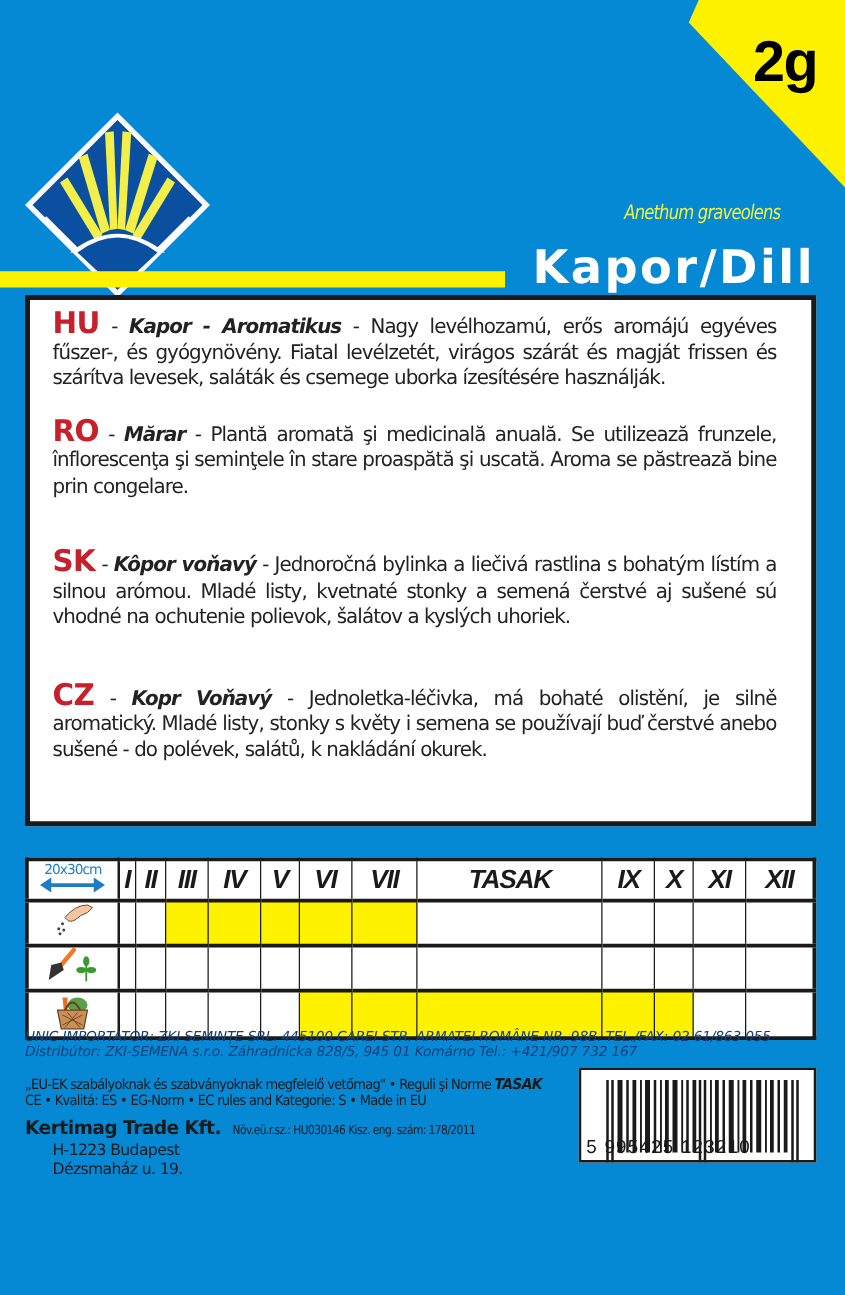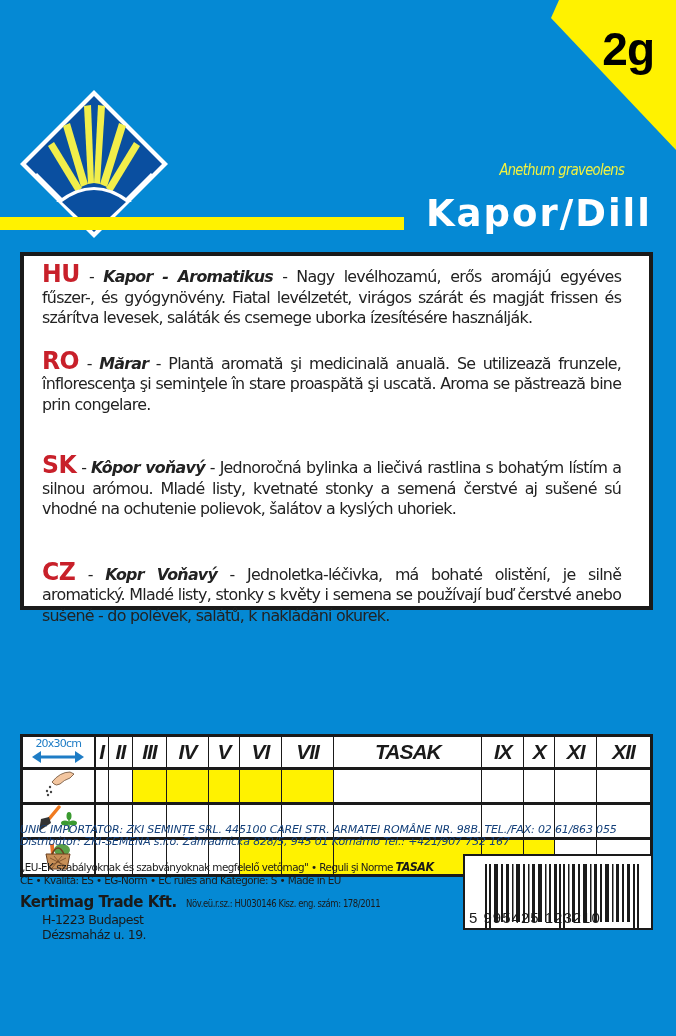--- a/index.html
+++ b/index.html
@@ -25,39 +25,39 @@
     position: absolute; right: 52px; top: 160px;
     font-family: "DejaVu Sans", sans-serif; font-style: italic; font-size: 16px;
     color: #f2f240; letter-spacing: -0.8px; transform: scaleX(0.82); transform-origin: right center;
   }
   .title {
     position: absolute; right: 24px; top: 192px;
     font-family: "DejaVu Sans", sans-serif; font-weight: bold; font-size: 37px;
     color: #ffffff; letter-spacing: 2px;
   }
   .desc-box {
-    position: absolute; left: 20px; top: 252px; width: 633px; height: 358px;
+    position: absolute; left: 20px; top: 236px; width: 633px; height: 425px;
     background: #fff; border: 4px solid #1a1a1a;
     padding: 6px 16px 0 18px;
   }
   .para {
     font-family: "DejaVu Sans", sans-serif; font-size: 16.2px; line-height: 20.5px;
     color: #222; text-align: justify; letter-spacing: -0.75px;
     transform: scaleX(0.98); transform-origin: left top;
   }
   .para .code { color: #c8202a; font-weight: bold; font-size: 24px; letter-spacing: -0.5px; }
   .para .name { font-style: italic; font-weight: bold; color: #222; }
   .p-hu { margin-top: 2px; }
   .p-ro { margin-top: 22px; }
   .p-sk { margin-top: 40px; }
   .p-cz { margin-top: 42px; }
 
   .cal {
     position: absolute; left: 20px; top: 686px; width: 633px; height: 136px;
-    border-collapse: collapse; background: #fff; border: 3px solid #1a1a1a; margin-top: 48px;
+    border-collapse: collapse; background: #fff; border: 3px solid #1a1a1a;
   }
   .cal td {
     border: 1px solid #1a1a1a; text-align: center; vertical-align: middle; padding: 0;
   }
   .cal tr.head td { height: 33px; border-bottom: 3px solid #1a1a1a; }
   .cal tr.row td { height: 33px; }
   .cal tr.row.r1 td, .cal tr.row.r2 td { border-bottom: 3px solid #1a1a1a; }
   .cal td.first { width: 73px; border-right: 2px solid #1a1a1a; }
   .cal .month {
     font-family: "Liberation Sans", sans-serif; font-weight: bold; font-style: italic;

